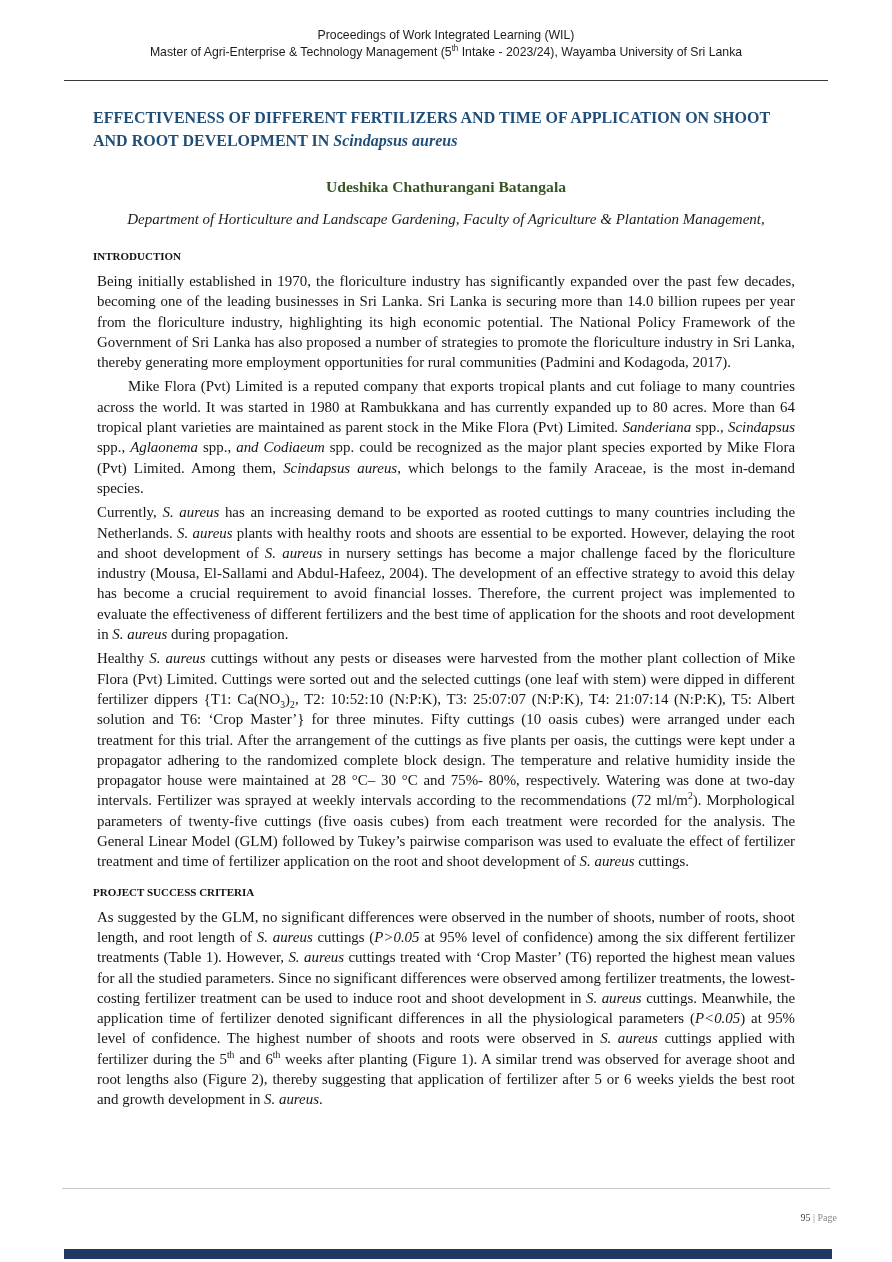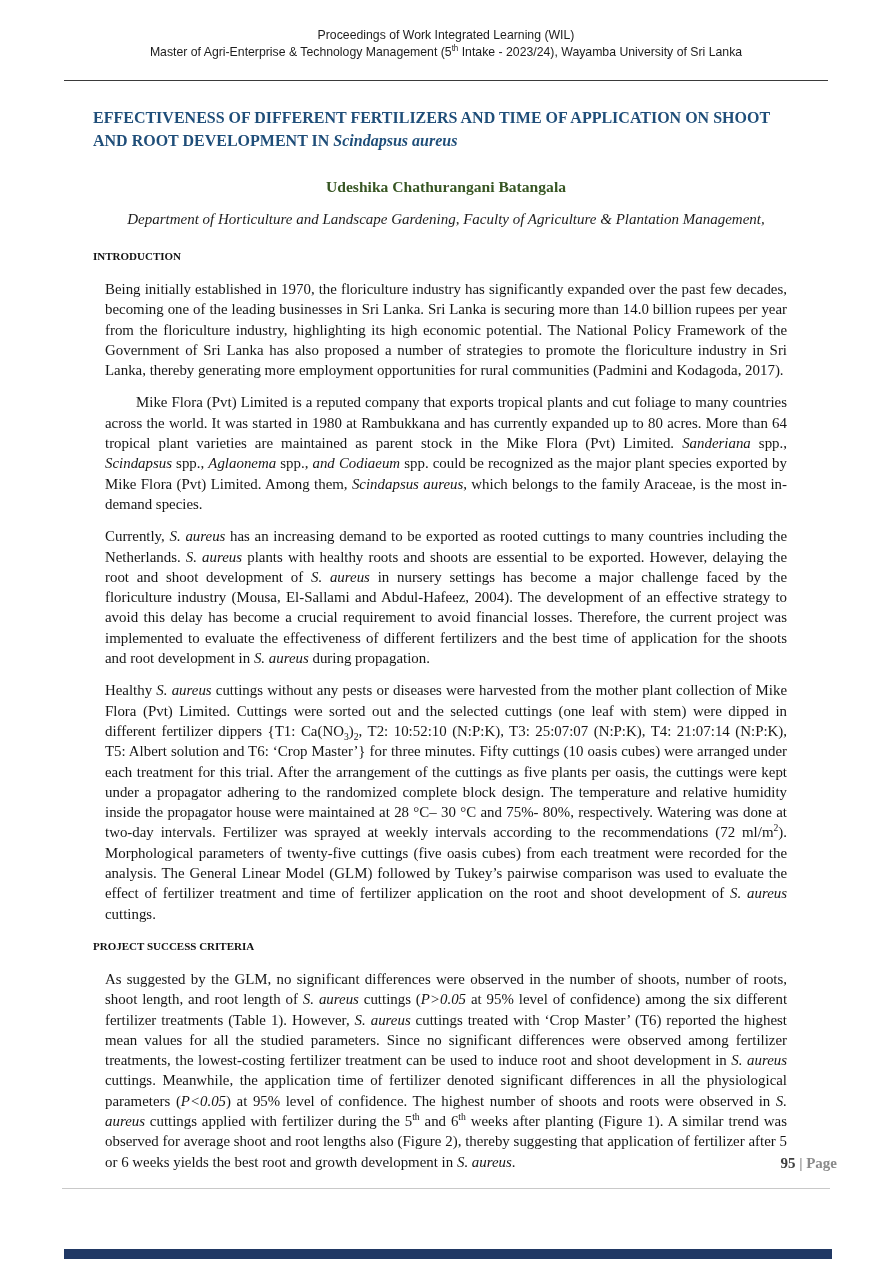--- a/index.html
+++ b/index.html
@@ -56,38 +56,37 @@
   h2{
     margin:10px 0 0 0;
     font-size:11px;
     line-height:21px;
     font-weight:bold;
     color:#111;
   }
   h2.first{margin-top:18px;}
   h2.italic-heading{font-style:italic;}
   p{
-    margin:12px;
+    margin:4px;
     font-size:14.9px;
     line-height:20.3px;
     text-align:justify;
   }
   p.indent{text-indent:31px;}
   sup,sub{font-size:0.65em;line-height:0;}
   .footer-rule{
     position:absolute;
     left:62px;right:62px;top:1188px;
     border-top:1px solid #c9c9c9;
   }
   .page-number{
     position:absolute;
-    right:55px;top:1155px;
-    font-size:15px;
+    right:55px;top:1212px;
+    font-size:10px;
     color:#3f3f3f;
-    font-weight:bold;
   }
   .page-number .muted{color:var(--muted,#8a8a8a);}
   .footer-bar{
     position:absolute;
     left:64px;right:60px;bottom:3px;
     height:10px;
     background:var(--footer_bar,#203864);
   }
 </style>
 </head>

